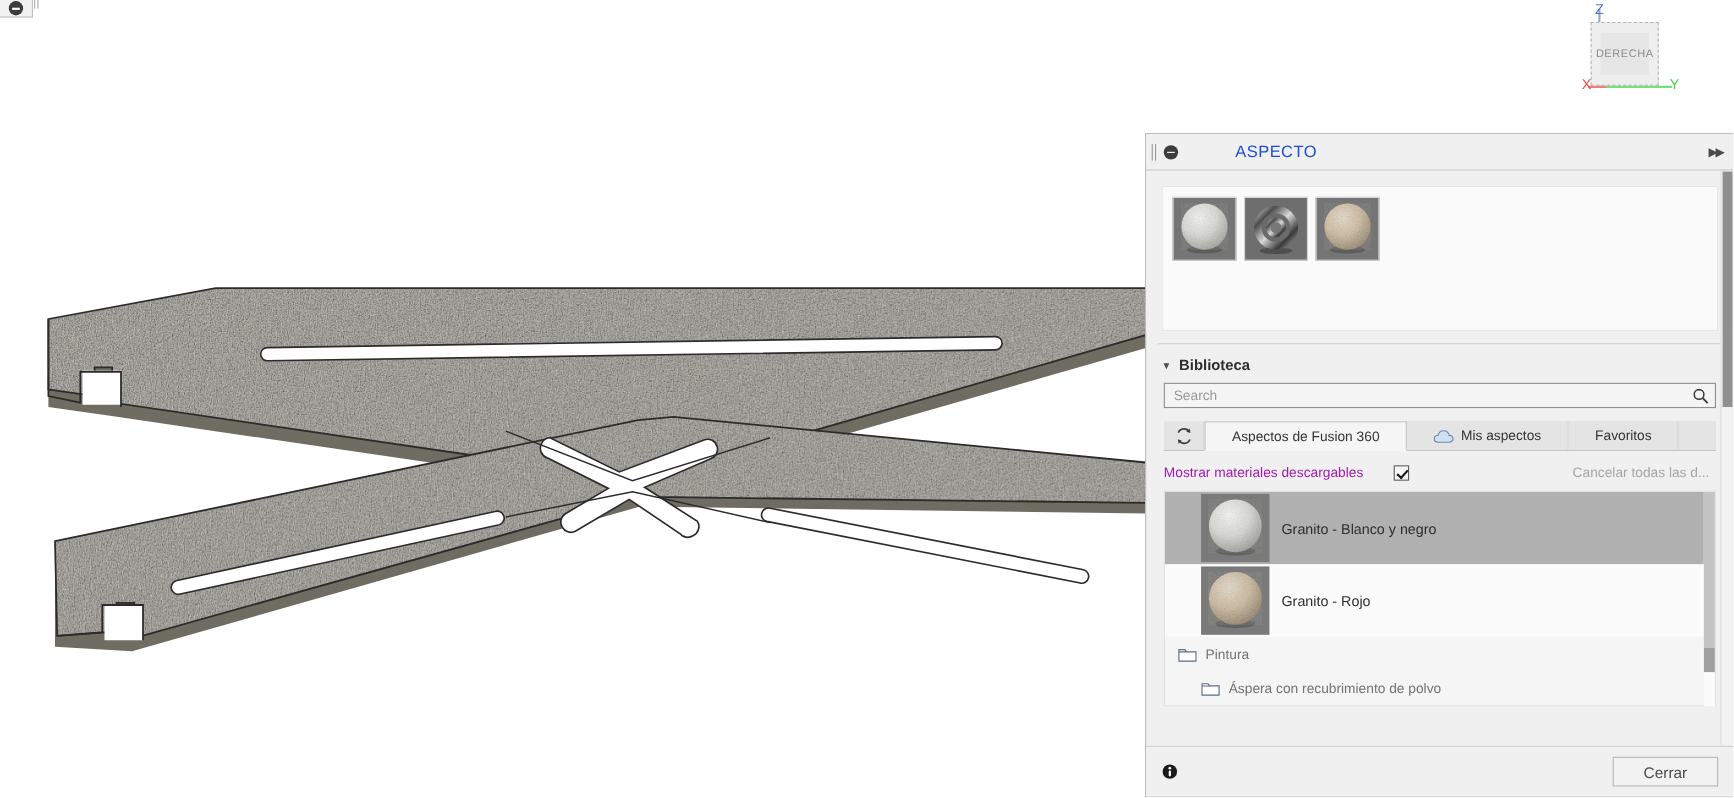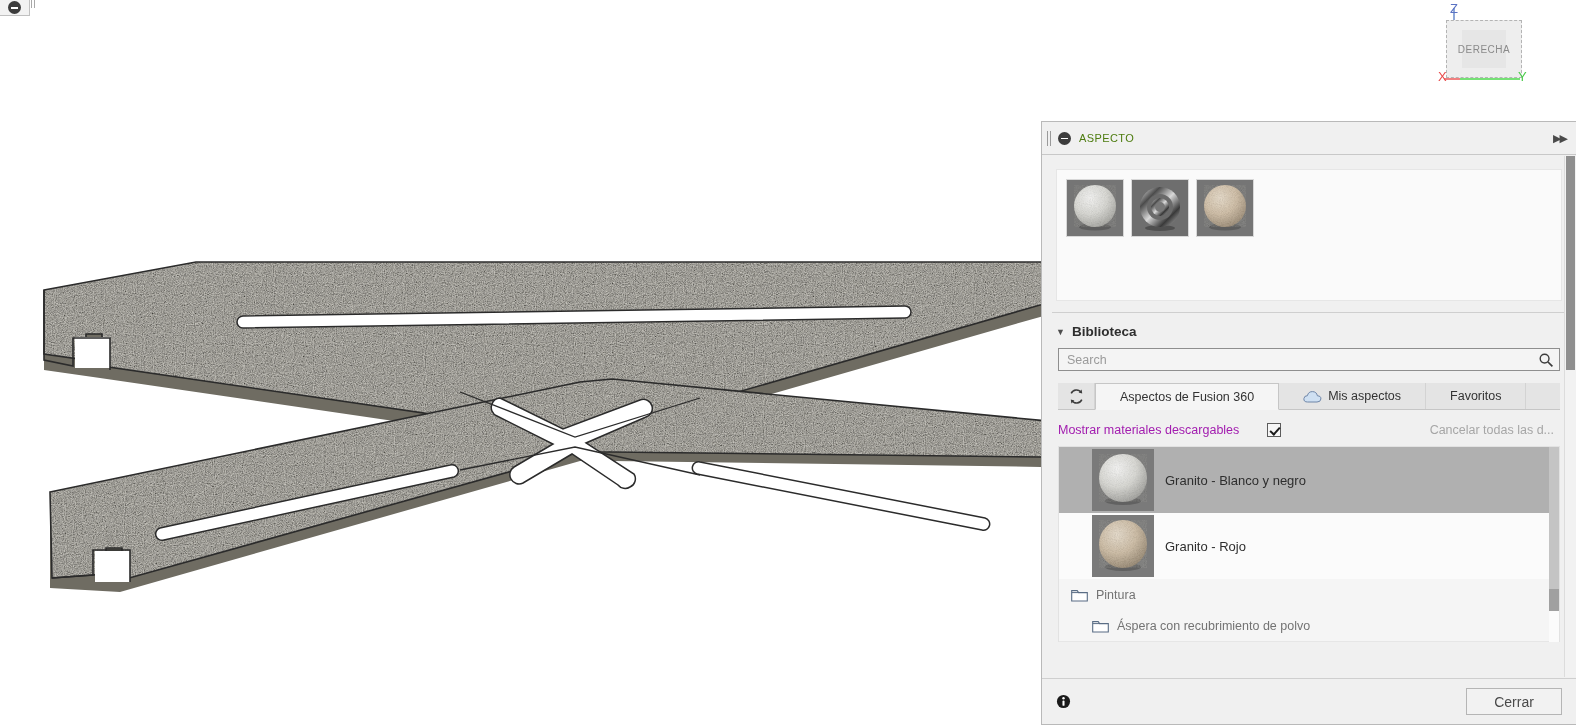--- a/index.html
+++ b/index.html
@@ -77,21 +77,21 @@
 
   
   #viewcube {
     position: absolute;
     right: 42px; top: 6px;
     width: 96px; height: 90px;
   }
   #viewcube .cube-face {
     position: absolute;
     left: 8px; top: 14px;
-    width: 76px; height: 58px;
+    width: 62px; height: 58px;
     background: #eeeeee;
     border: 1px dashed #b4b4b4;
     box-sizing: border-box;
     display: flex;
     align-items: center;
     justify-content: center;
   }
   #viewcube .cube-inner {
     width: 44px; height: 38px;
     background: #e6e6e6;
@@ -192,23 +192,24 @@
     cursor: pointer;
   }
   #panel-collapse::after {
     content: "";
     position: absolute;
     left: 3px; top: 6px;
     width: 7px; height: 1.5px;
     background: #ffffff;
   }
   #panel-title {
-    font-size: 11px;
-    color: #4d7c0f;
+    font-size: 15px;
+    color: #1d4ed8;
     letter-spacing: 0.4px;
+    margin-left: 44px;
   }
   #panel-expand {
     margin-left: auto;
     font-size: 11px;
     color: #4a4a4a;
     letter-spacing: -2px;
     cursor: pointer;
     padding-right: 2px;
   }
 

